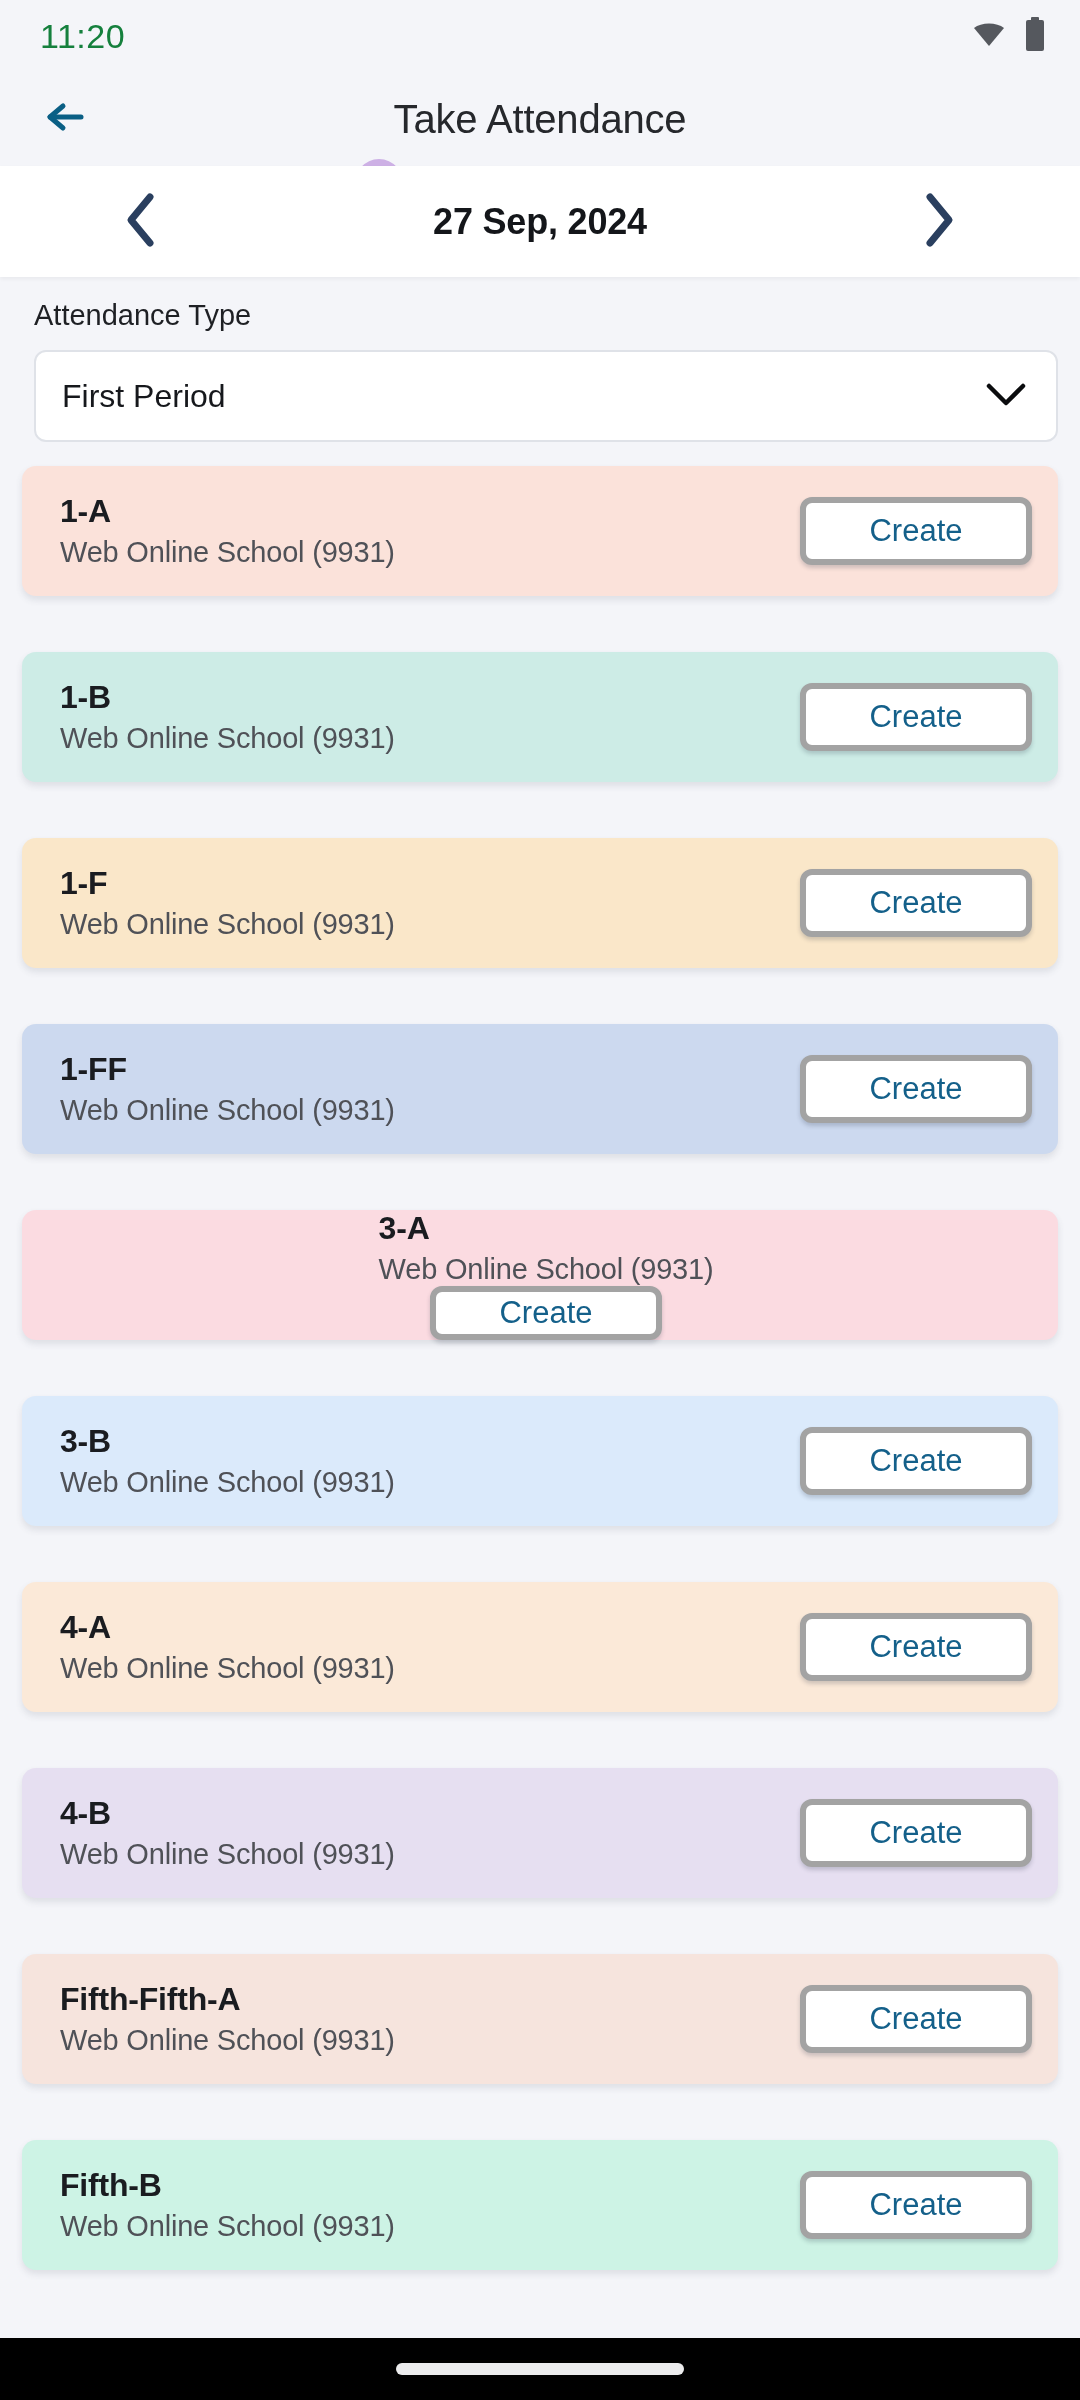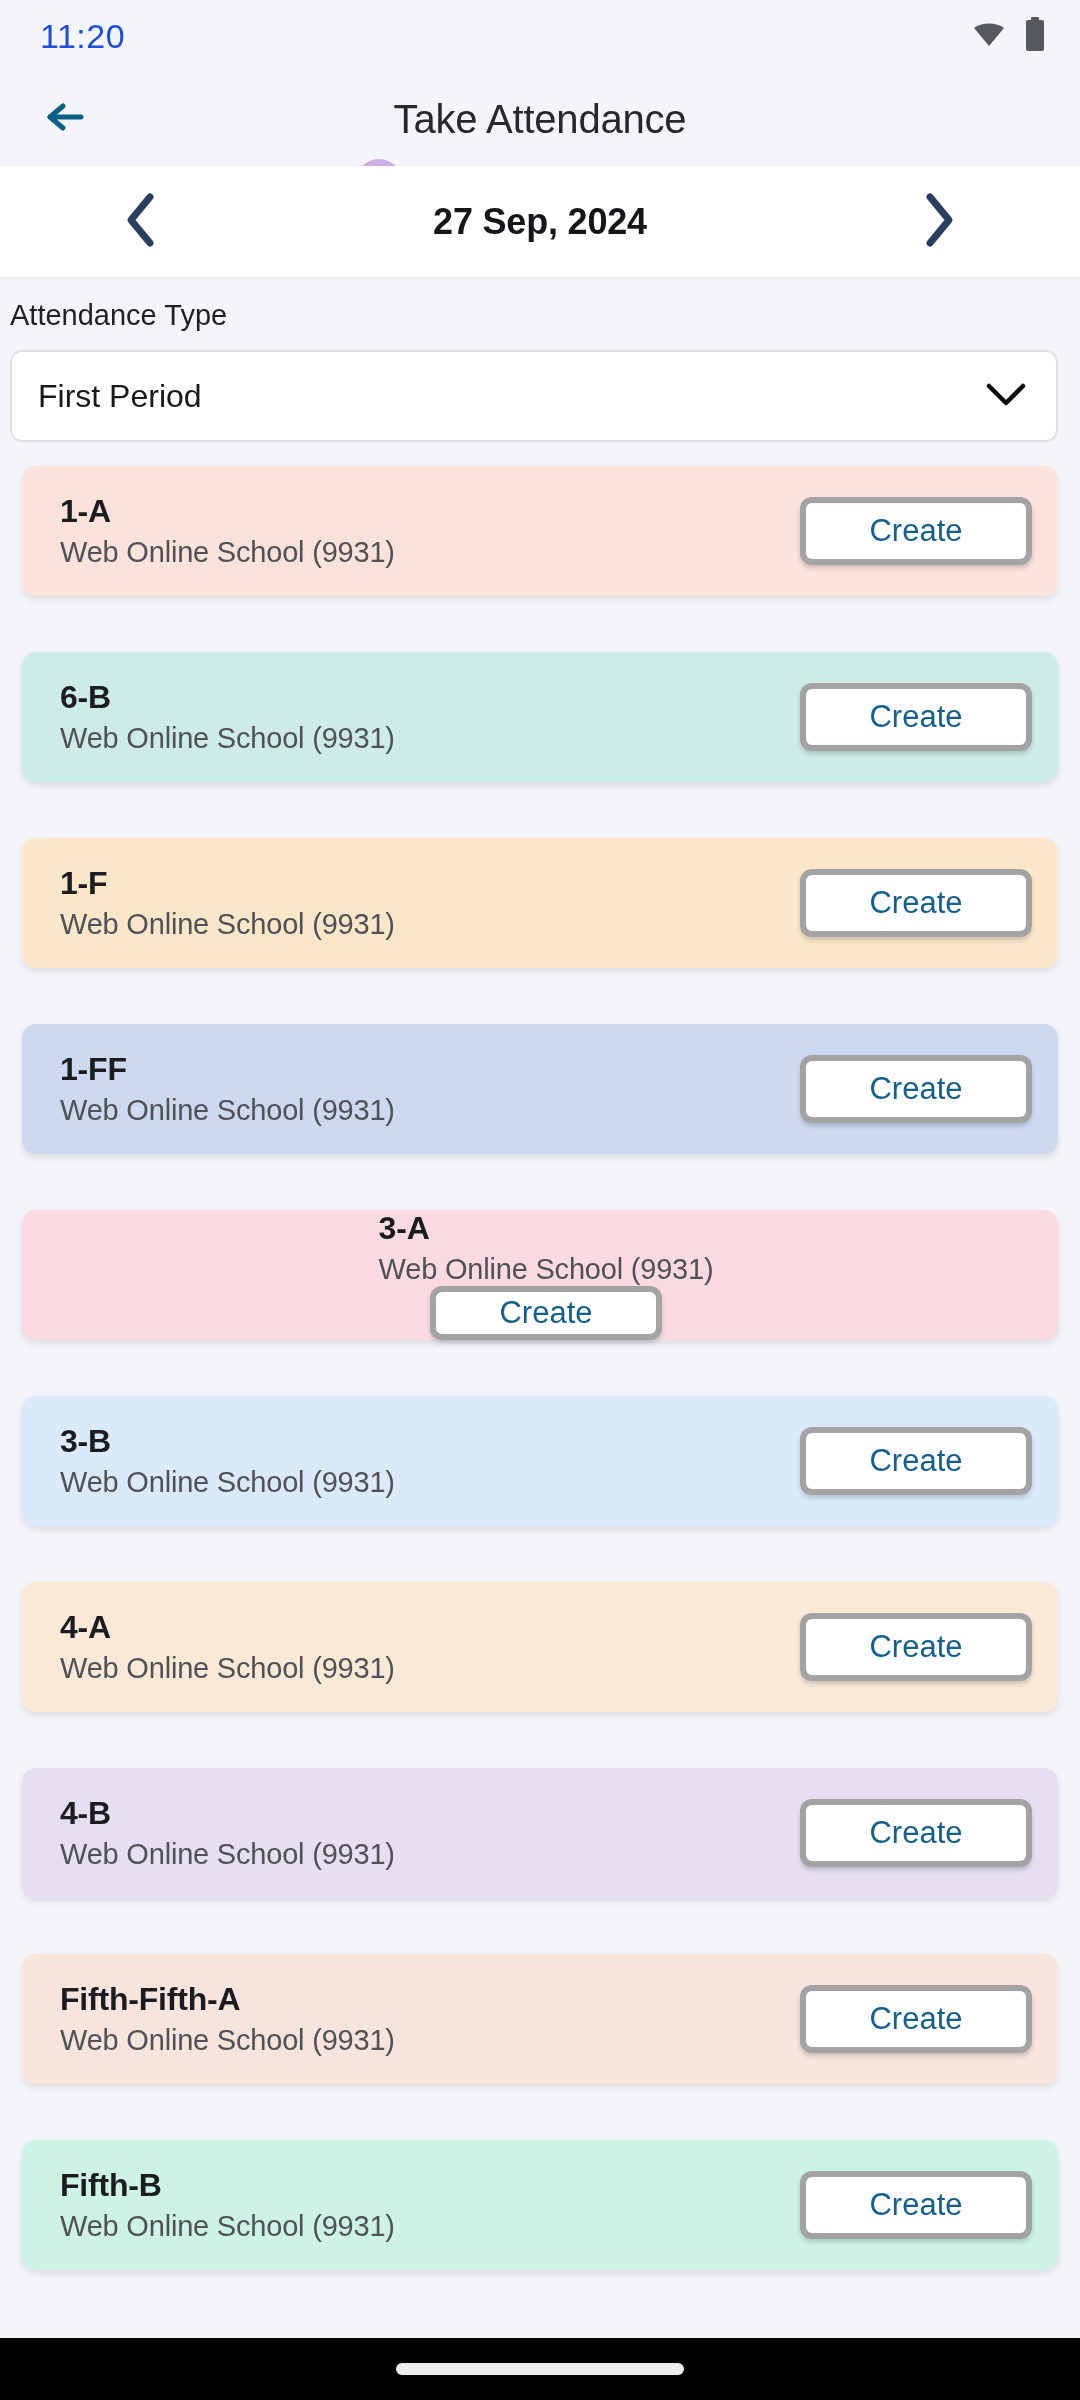--- a/index.html
+++ b/index.html
@@ -20,21 +20,21 @@
   .status-bar {
     height: 72px;
     display: flex;
     align-items: center;
     justify-content: space-between;
     padding: 0 34px 0 40px;
     background: #f4f5f9;
   }
   .status-time {
     font-size: 34px;
-    color: #1d4ed8;
+    color: #15803d;
     letter-spacing: 0.5px;
   }
   .status-icons {
     display: flex;
     align-items: center;
     gap: 18px;
   }
   .wifi-icon { display: block; }
   .battery-icon { display: block; }
 
@@ -95,21 +95,21 @@
   }
   .date-label {
     font-size: 36px;
     font-weight: bold;
     color: #14161a;
     letter-spacing: -0.2px;
   }
 
   
   .type-section {
-    padding: 22px 22px 0 10px;
+    padding: 22px 22px 0 34px;
   }
   .type-label {
     font-size: 29px;
     color: #1e2024;
     padding-left: 0;
     margin-bottom: 18px;
   }
   .type-select {
     height: 92px;
     background: #ffffff;
@@ -261,21 +261,21 @@
   <div class="class-list">
       <div class="class-card" style="background: rgb(251, 226, 218);">
         <div class="class-info">
           <div class="class-name">1-A</div>
           <div class="class-school">Web Online School (9931)</div>
         </div>
         <div class="create-button">Create</div>
       </div>
       <div class="class-card" style="background: rgb(205, 236, 230);">
         <div class="class-info">
-          <div class="class-name">6-B</div>
+          <div class="class-name">1-B</div>
           <div class="class-school">Web Online School (9931)</div>
         </div>
         <div class="create-button">Create</div>
       </div>
       <div class="class-card" style="background: rgb(250, 231, 201);">
         <div class="class-info">
           <div class="class-name">1-F</div>
           <div class="class-school">Web Online School (9931)</div>
         </div>
         <div class="create-button">Create</div>

